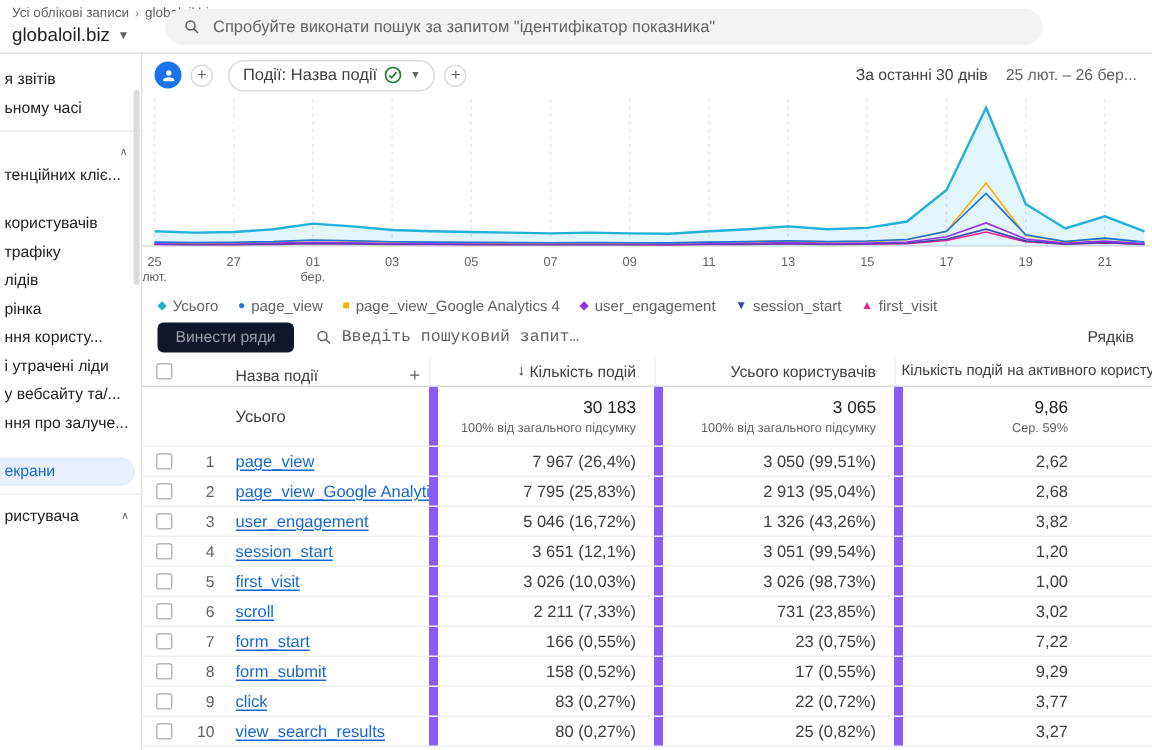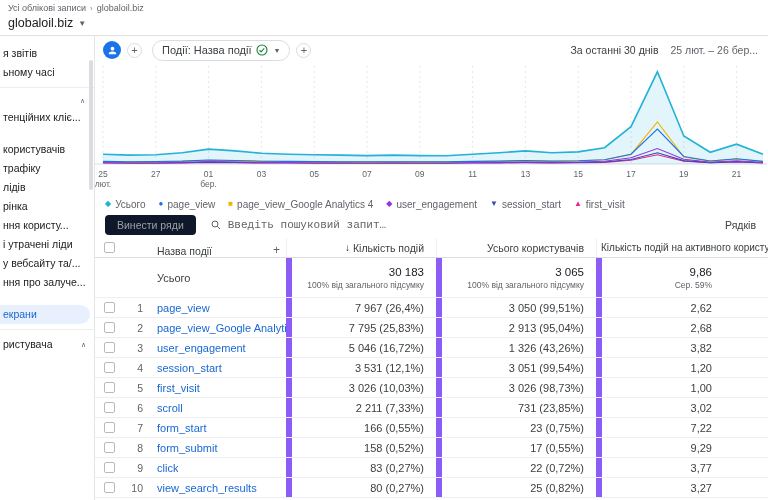--- a/index.html
+++ b/index.html
@@ -83,20 +83,27 @@
 
 <div class="topbar">
   <div class="breadcrumb">
     <span>Усі облікові записи</span>
     <span class="bc-sep">›</span>
     <span>globaloil.biz</span>
   </div>
   <div class="property-selector">
     <span>globaloil.biz</span>
     <span class="caret">▼</span>
+  </div>
+  <div class="search-pill">
+    <svg width="12" height="12" viewBox="0 0 24 24">
+      <circle cx="10" cy="10" r="6" fill="none" stroke="#5f6368" stroke-width="2"></circle>
+      <line x1="14.5" y1="14.5" x2="20" y2="20" stroke="#5f6368" stroke-width="2"></line>
+    </svg>
+    <input class="search-input" placeholder="Спробуйте виконати пошук за запитом &quot;ідентифікатор показника&quot;" style="">
   </div>
 </div>
 
 <div class="main">
 
   <div class="sidebar">
     <div id="sidebar-items">
         <div class="side-item">я звітів</div>
         <div class="side-item">ьному часі</div>
         <div class="side-divider"></div>
@@ -298,21 +305,21 @@
             <div class="col-m3 val">3,82</div>
           </div>
           <div class="tr">
             <div class="col-check">
               <span class="checkbox"></span>
             </div>
             <div class="col-idx">4</div>
             <div class="col-name">
               <span class="evt-link">session_start</span>
             </div>
-            <div class="col-m1 val">3 531 (12,1%)</div>
+            <div class="col-m1 val">3 651 (12,1%)</div>
             <div class="col-m2 val">3 051 (99,54%)</div>
             <div class="col-m3 val">1,20</div>
           </div>
           <div class="tr">
             <div class="col-check">
               <span class="checkbox"></span>
             </div>
             <div class="col-idx">5</div>
             <div class="col-name">
               <span class="evt-link">first_visit</span>

